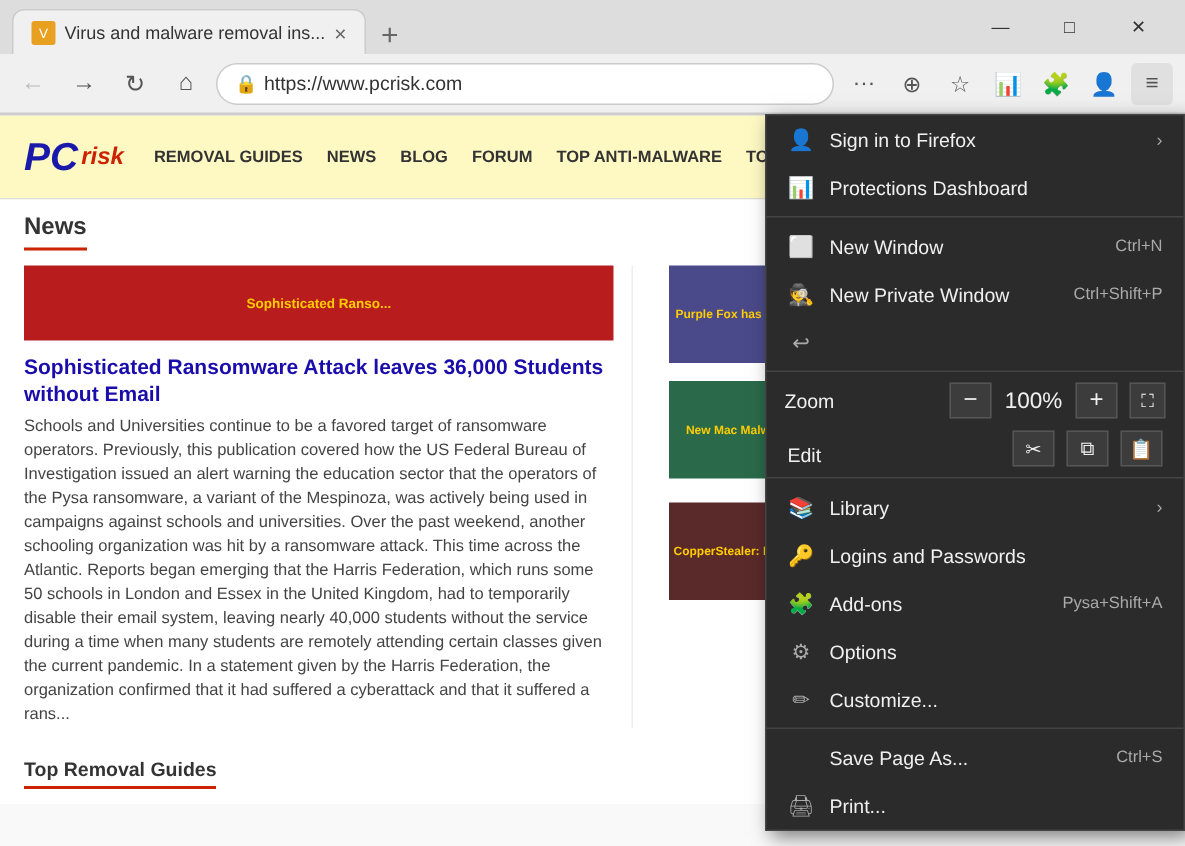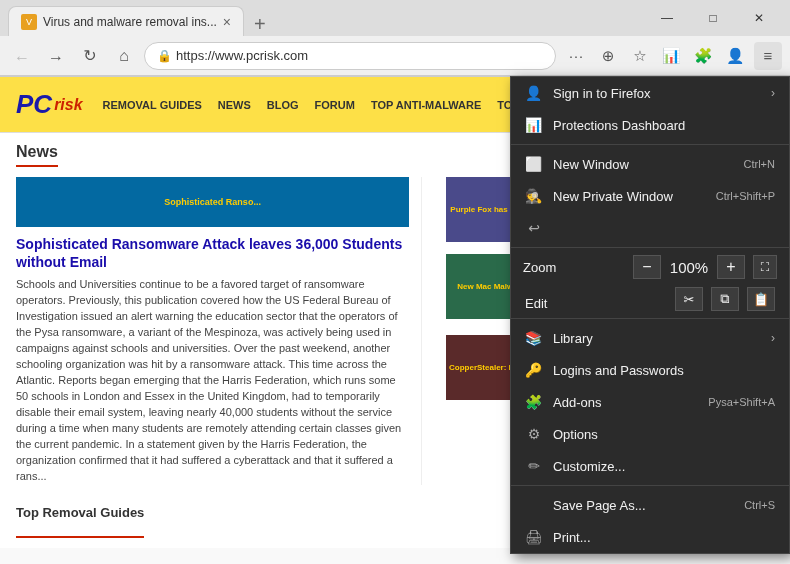--- a/index.html
+++ b/index.html
@@ -21,40 +21,40 @@
     .nav-btn.disabled { color: #bbb; cursor: default; }
     .address-input { flex: 1; height: 28px; border: 1px solid #ccc; border-radius: 14px; padding: 0 12px; font-size: 13px; background: white; display: flex; align-items: center; color: #333; }
     .lock-icon { color: #666; font-size: 12px; margin-right: 4px; }
     .address-text { flex: 1; }
     .toolbar-icons { display: flex; gap: 4px; align-items: center; }
     .toolbar-icon { width: 28px; height: 28px; display: flex; align-items: center; justify-content: center; border-radius: 4px; color: #555; font-size: 15px; cursor: pointer; }
     .toolbar-icon.active { background: #e0e0e0; }
 
     
     .site-content { height: 488px; overflow: hidden; position: relative; }
-    .site-header { background: #fde047; border-bottom: 1px solid #ddd; display: flex; align-items: center; padding: 0 16px; height: 56px; }
+    .site-header { background: #fef9c3; border-bottom: 1px solid #ddd; display: flex; align-items: center; padding: 0 16px; height: 56px; }
     .logo { display: flex; align-items: center; gap: 2px; }
     .logo-pc { color: #1a1aaa; font-weight: bold; font-size: 26px; font-style: italic; }
     .logo-risk { color: #cc2200; font-weight: bold; font-size: 16px; font-style: italic; }
     .nav-menu { display: flex; gap: 16px; margin-left: 20px; }
     .nav-item { font-size: 11px; font-weight: bold; color: #333; white-space: nowrap; }
 
     .content-area { padding: 10px 16px; background: white; }
     .section-title { font-size: 16px; font-weight: bold; color: #333; margin-bottom: 10px; border-bottom: 2px solid #cc2200; padding-bottom: 4px; display: inline-block; }
     .news-grid { display: flex; gap: 16px; }
     .news-sidebar { flex: 1; display: flex; flex-direction: column; gap: 12px; }
     .news-article { display: flex; gap: 10px; }
     .news-thumb { width: 90px; height: 65px; background: #8b1010; flex-shrink: 0; display: flex; align-items: center; justify-content: center; overflow: hidden; }
     .news-thumb-text { color: #ffcc00; font-size: 8px; font-weight: bold; text-align: center; padding: 2px; }
     .news-content h3 { font-size: 13px; font-weight: bold; color: #1a0dab; line-height: 1.3; margin-bottom: 4px; }
     .news-content p { font-size: 11px; color: #444; line-height: 1.4; }
-    .main-article-img { width: 100%; height: 50px; background: #0369a1; margin-bottom: 8px; display: flex; align-items: center; justify-content: center; }
+    .main-article-img { width: 100%; height: 50px; background: #b91c1c; margin-bottom: 8px; display: flex; align-items: center; justify-content: center; }
     .main-article h3 { font-size: 14px; font-weight: bold; color: #1a0dab; line-height: 1.3; margin-bottom: 6px; }
     .main-article p { font-size: 11px; color: #444; line-height: 1.5; }
-    .bottom-section { font-size: 13px; font-weight: bold; color: #333; margin-top: 10px; border-bottom: 2px solid #cc2200; padding-bottom: 16px; display: inline-block; }
+    .bottom-section { font-size: 13px; font-weight: bold; color: #333; margin-top: 10px; border-bottom: 2px solid #cc2200; padding-bottom: 4px; display: inline-block; }
 
     
     .dropdown-menu { position: absolute; top: 76px; right: 0; width: 280px; background: #2b2b2b; color: #f0f0f0; z-index: 1000; border: 1px solid #444; box-shadow: 4px 4px 12px rgba(0,0,0,0.5); }
     .menu-item { display: flex; align-items: center; padding: 7px 14px; gap: 10px; cursor: pointer; font-size: 13px; position: relative; }
     .menu-item .icon { width: 18px; height: 18px; display: flex; align-items: center; justify-content: center; flex-shrink: 0; font-size: 14px; color: #aaa; }
     .menu-item .label { flex: 1; color: #f0f0f0; }
     .menu-item .shortcut { color: #aaa; font-size: 11px; }
     .menu-item .arrow { color: #aaa; font-size: 12px; }
     .menu-separator { height: 1px; background: #444; margin: 3px 0; }
     .menu-item.sign-in .label { color: #f0f0f0; font-size: 13px; }

